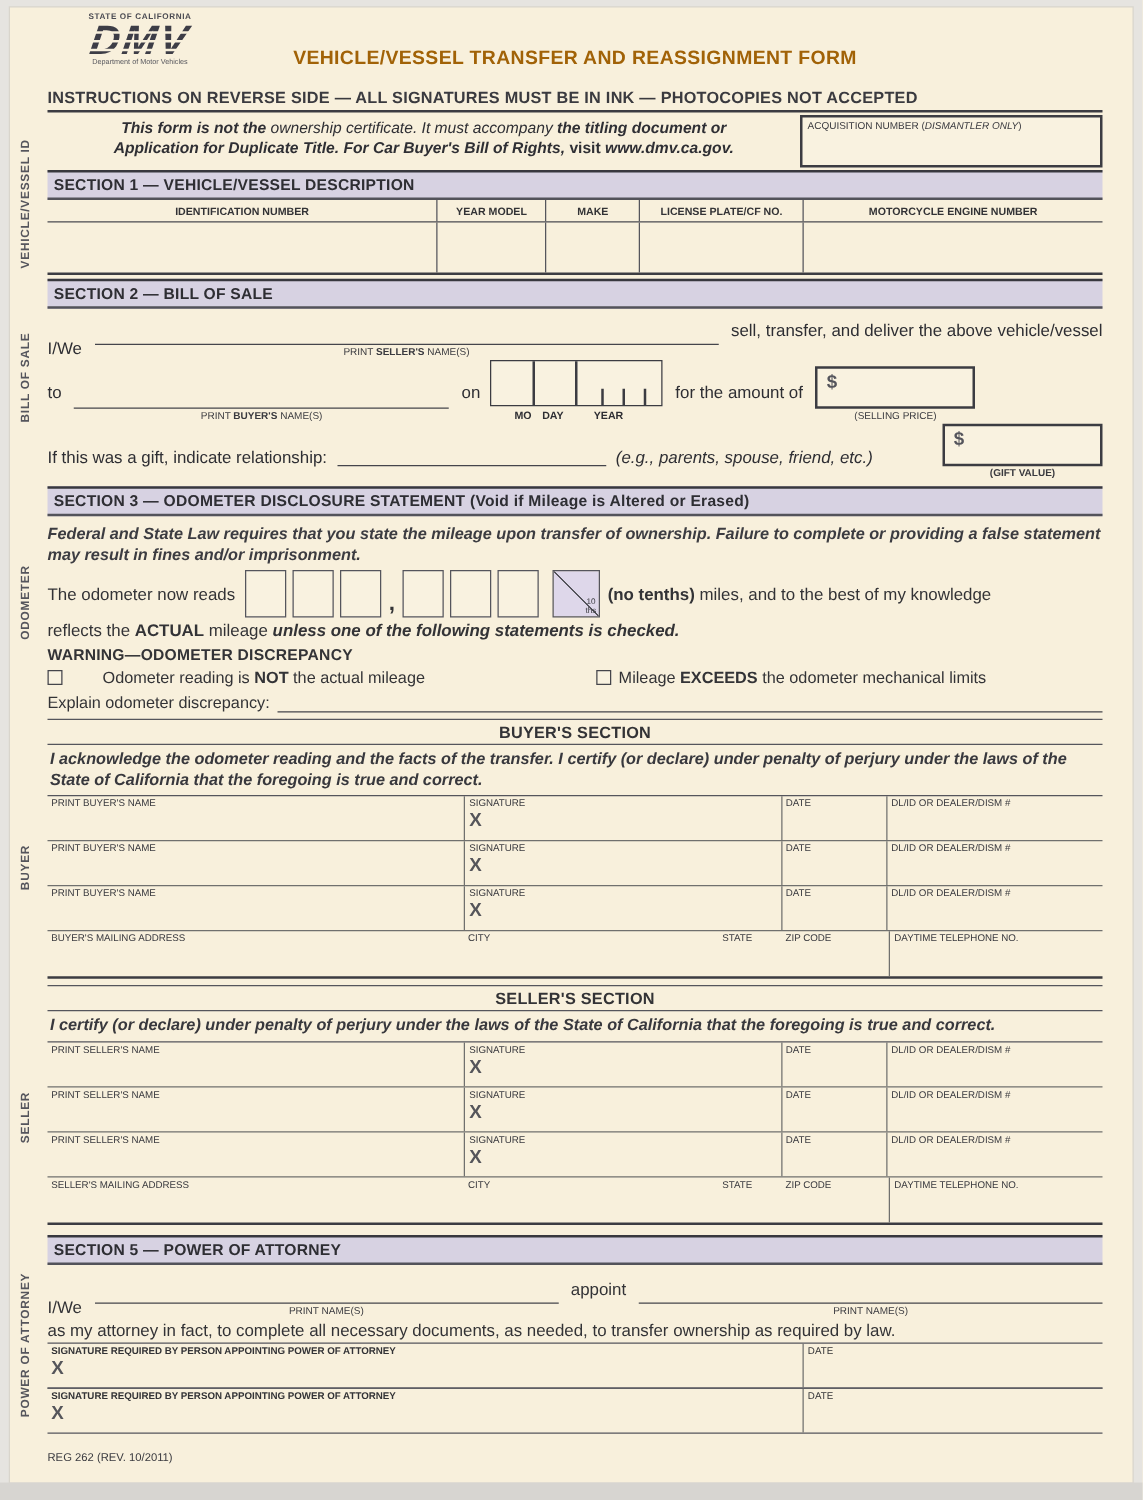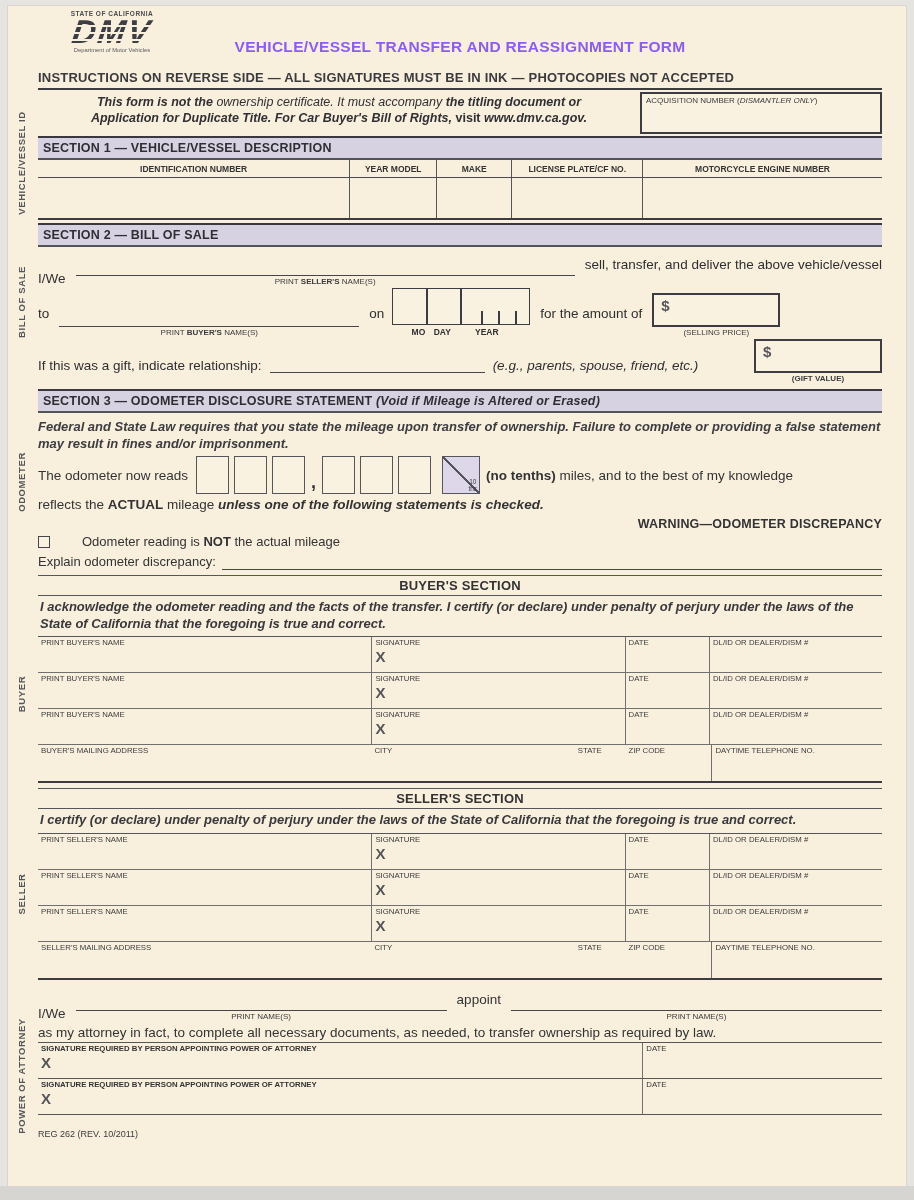--- a/index.html
+++ b/index.html
@@ -12,33 +12,33 @@
   
   .side-label { position:absolute; left:13px; font-size:9.5px; font-weight:bold; color:#55555c; letter-spacing:0.6px; white-space:nowrap; transform:translate(-50%,-50%) rotate(-90deg); }
 
   
   .hdr { position:relative; height:60px; }
   .logo { position:absolute; left:14px; top:4px; width:120px; text-align:center; color:#4a4a52; }
   .logo-state { font-size:6.5px; letter-spacing:0.5px; font-weight:bold; }
   .logo-dmv { position:relative; font-size:33px; line-height:30px; font-weight:bold; font-style:italic; letter-spacing:2px; color:#3d3d46; transform:skewX(-8deg); display:block; }
   .logo-dmv .stripe { position:absolute; left:0; right:0; height:2px; background:#f8f0dc; }
   .logo-dept { font-size:5.8px; color:#5a5a60; }
-  .title { text-align:center; padding-top:32px; font-size:15.5px; font-weight:bold; letter-spacing:0.3px; color:#8b5cf6; }
+  .title { text-align:center; padding-top:32px; font-size:15.5px; font-weight:bold; letter-spacing:0.3px; color:#a16207; }
   .instructions { margin-top:4px; font-size:13px; font-weight:bold; color:#3a3a3f; letter-spacing:0.2px; white-space:nowrap; }
   .hdr-rule { border-top:2px solid #3c3c42; margin-top:3px; }
   .note-row { display:flex; margin-top:2px; align-items:stretch; }
   .note { flex:1; text-align:center; font-size:12.5px; font-style:italic; font-weight:bold; line-height:16px; padding-top:2px; color:#2f2f34; }
   .note .lite { font-weight:normal; }
   .acq-box { width:242px; border:2px solid #3c3c42; background:#f9f2e0; padding:2px 4px; height:42px; }
   .acq-label { font-size:8px; color:#3a3a3f; }
   .acq-label .it { font-style:italic; }
 
   
   .bar { background:#d7d2e2; border-top:2px solid #38383e; border-bottom:2px solid #53535a; font-size:12.5px; font-weight:bold; color:#2e2e33; padding:3px 5px 3px 5px; letter-spacing:0.2px; }
-  .bar .it { font-style:italic; }
+  .bar .it { }
 
   
   .s1-table { border-bottom:2px solid #3c3c42; }
   .s1-head { display:flex; border-bottom:1.5px solid #4a4a50; }
   .s1-head > div { font-size:8.5px; font-weight:bold; text-align:center; padding:4px 2px 3px; border-right:1px solid #55555c; }
   .s1-head > div:last-child, .s1-body > div:last-child { border-right:none; }
   .s1-body { display:flex; height:40px; }
   .s1-body > div { border-right:1px solid #55555c; }
   .c1{width:37%;} .c2{width:10.3%;} .c3{width:8.9%;} .c4{width:15.5%;} .c5{width:28.3%;}
 
@@ -57,21 +57,21 @@
   .money-col { display:flex; flex-direction:column; align-items:center; }
 
   
   .law { font-size:13px; font-style:italic; font-weight:bold; color:#3c3c41; line-height:17px; margin-top:5px; }
   .odo-row { display:flex; align-items:center; margin-top:4px; font-size:13.5px; }
   .odo-box { width:33px; height:38px; border:1.5px solid #55555c; background:#f9f2e0; margin-right:5px; }
   .odo-comma { font-size:18px; font-weight:bold; margin:14px 6px 0 1px; }
   .tenths { width:38px; height:38px; border:1.5px solid #55555c; margin:0 6px 0 6px; position:relative;
             background:linear-gradient(to top right, #ded7ea 48.5%, #55555c 48.5%, #55555c 51.5%, #ded7ea 51.5%); }
   .tenths .tn { position:absolute; right:2px; bottom:1px; font-size:6.5px; line-height:7px; text-align:center; color:#3a3a3f; }
-  .warning { text-align:right; font-size:12.5px; font-weight:bold; margin-top:5px; letter-spacing:0.2px; }
+  .warning { text-align:left; font-size:12.5px; font-weight:bold; margin-top:5px; letter-spacing:0.2px; }
   .cb-row { display:flex; margin-top:3px; font-size:13px; align-items:center; }
   .checkbox { width:12px; height:12px; border:1.5px solid #45454b; background:#f9f2e0; margin-right:6px; flex:none; }
   .cb-item { display:flex; align-items:center; }
   .explain-row { display:flex; align-items:flex-end; font-size:13px; margin-top:5px; }
 
   
   .sub-heading { text-align:center; font-size:13px; font-weight:bold; border-top:1.5px solid #55555c; border-bottom:1.5px solid #55555c; padding:2px 0; margin-top:5px; letter-spacing:0.2px; }
   .cert { font-size:13px; font-style:italic; font-weight:bold; color:#38383d; line-height:16.5px; padding:3px 2px 4px; border-bottom:1.5px solid #55555c; }
   .person-row { display:flex; height:36px; border-bottom:1px solid #70706e; }
   .pcell { padding:1px 3px; font-size:7.8px; color:#3a3a3f; }
@@ -214,20 +214,24 @@
       <span class="nowrap"><b>(no tenths)</b><span> miles, and to the best of my knowledge</span></span>
     </div>
     <div style="font-size:13.5px; margin-top:3px;"><span>reflects the </span><b>ACTUAL</b><span> mileage </span><b style="font-style:italic;">unless one of the following statements is checked.</b></div>
 
     <div class="warning">WARNING—ODOMETER DISCREPANCY</div>
     <div class="cb-row">
       <div class="cb-item" style="width:52%;gap:26px;">
         <div class="checkbox"></div>
         <span><span>Odometer reading is </span><b>NOT</b><span> the actual mileage</span></span>
       </div>
+      <div class="cb-item">
+        <div class="checkbox"></div>
+        <span><span>Mileage </span><b>EXCEEDS</b><span> the odometer mechanical limits</span></span>
+      </div>
     </div>
     <div class="explain-row">
       <span class="nowrap" style="padding-bottom:1px;">Explain odometer discrepancy:</span>
       <div class="blank" style="height:12px; margin-left:6px;"></div>
     </div>
 
 
     <div class="sub-heading">BUYER'S SECTION</div>
     <div class="cert">I acknowledge the odometer reading and the facts of the transfer. I certify (or declare) under penalty of perjury under the laws of the State of California that the foregoing is true and correct.</div>
 
@@ -279,20 +283,21 @@
       <div class="pcell pc-dl"><span>DL/ID OR DEALER/DISM #</span></div>
     </div>
     <div class="addr-row">
       <div class="pcell ac-addr"><span>SELLER'S MAILING ADDRESS</span></div>
       <div class="pcell ac-city"><span>CITY</span></div>
       <div class="pcell ac-state"><span>STATE</span></div>
       <div class="pcell ac-zip"><span>ZIP CODE</span></div>
       <div class="pcell ac-phone"><span>DAYTIME TELEPHONE NO.</span></div>
     </div>
 
+    <div class="bar mt8">SECTION 5 — POWER OF ATTORNEY</div>
 
     <div class="poa-line">
       <span>I/We</span>
       <div class="blank-col" style="margin:0 10px; max-width:400px;">
         <div class="blank"></div>
         <div class="sublabel">PRINT NAME(S)</div>
       </div>
       <span style="padding-bottom:14px;">appoint</span>
       <div class="blank-col" style="margin-left:10px;">
         <div class="blank"></div>

